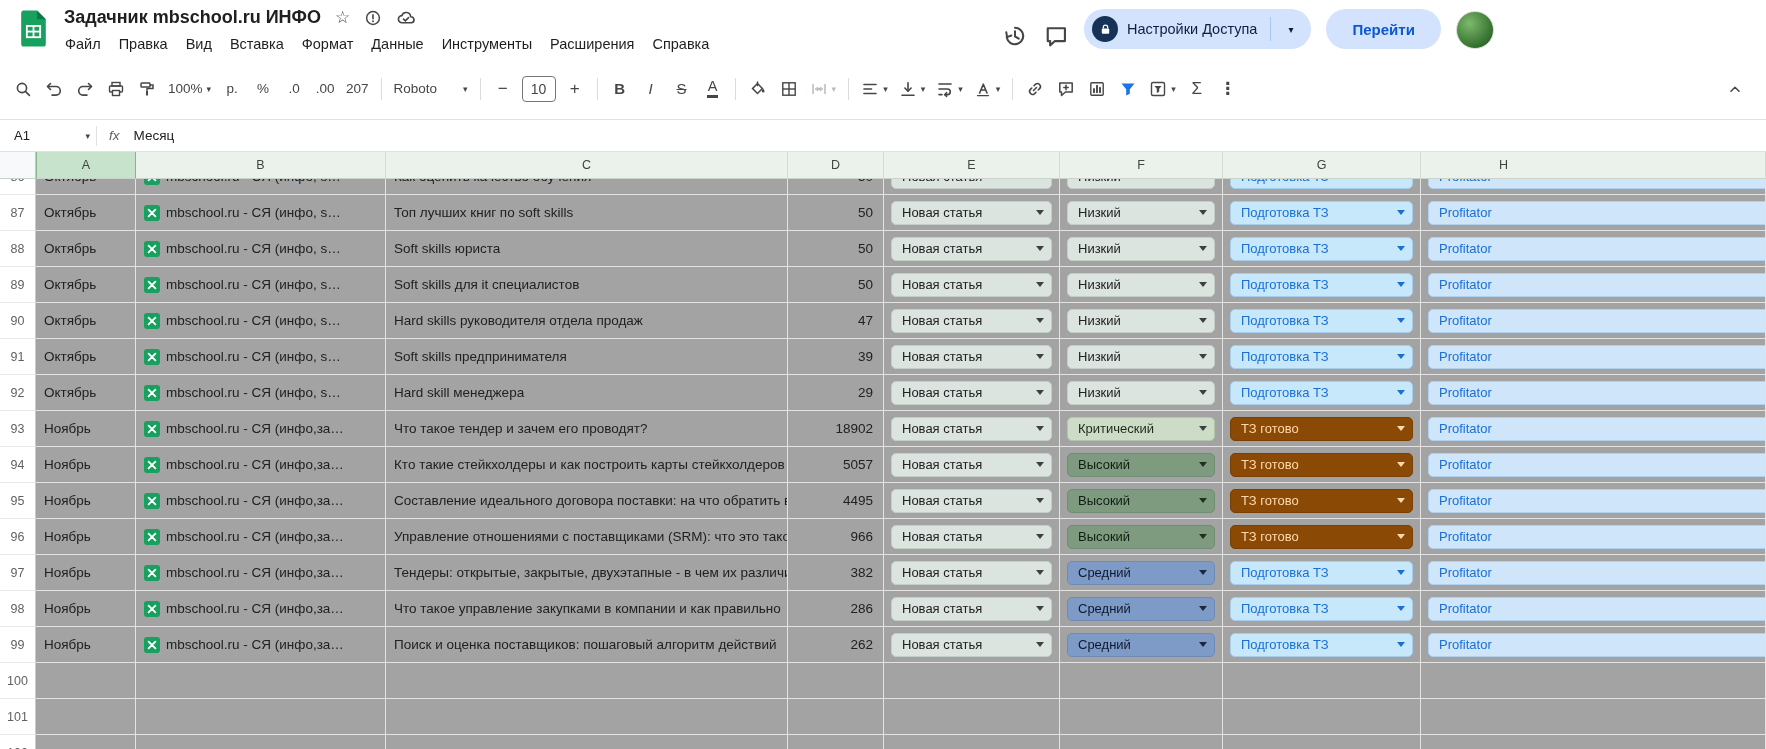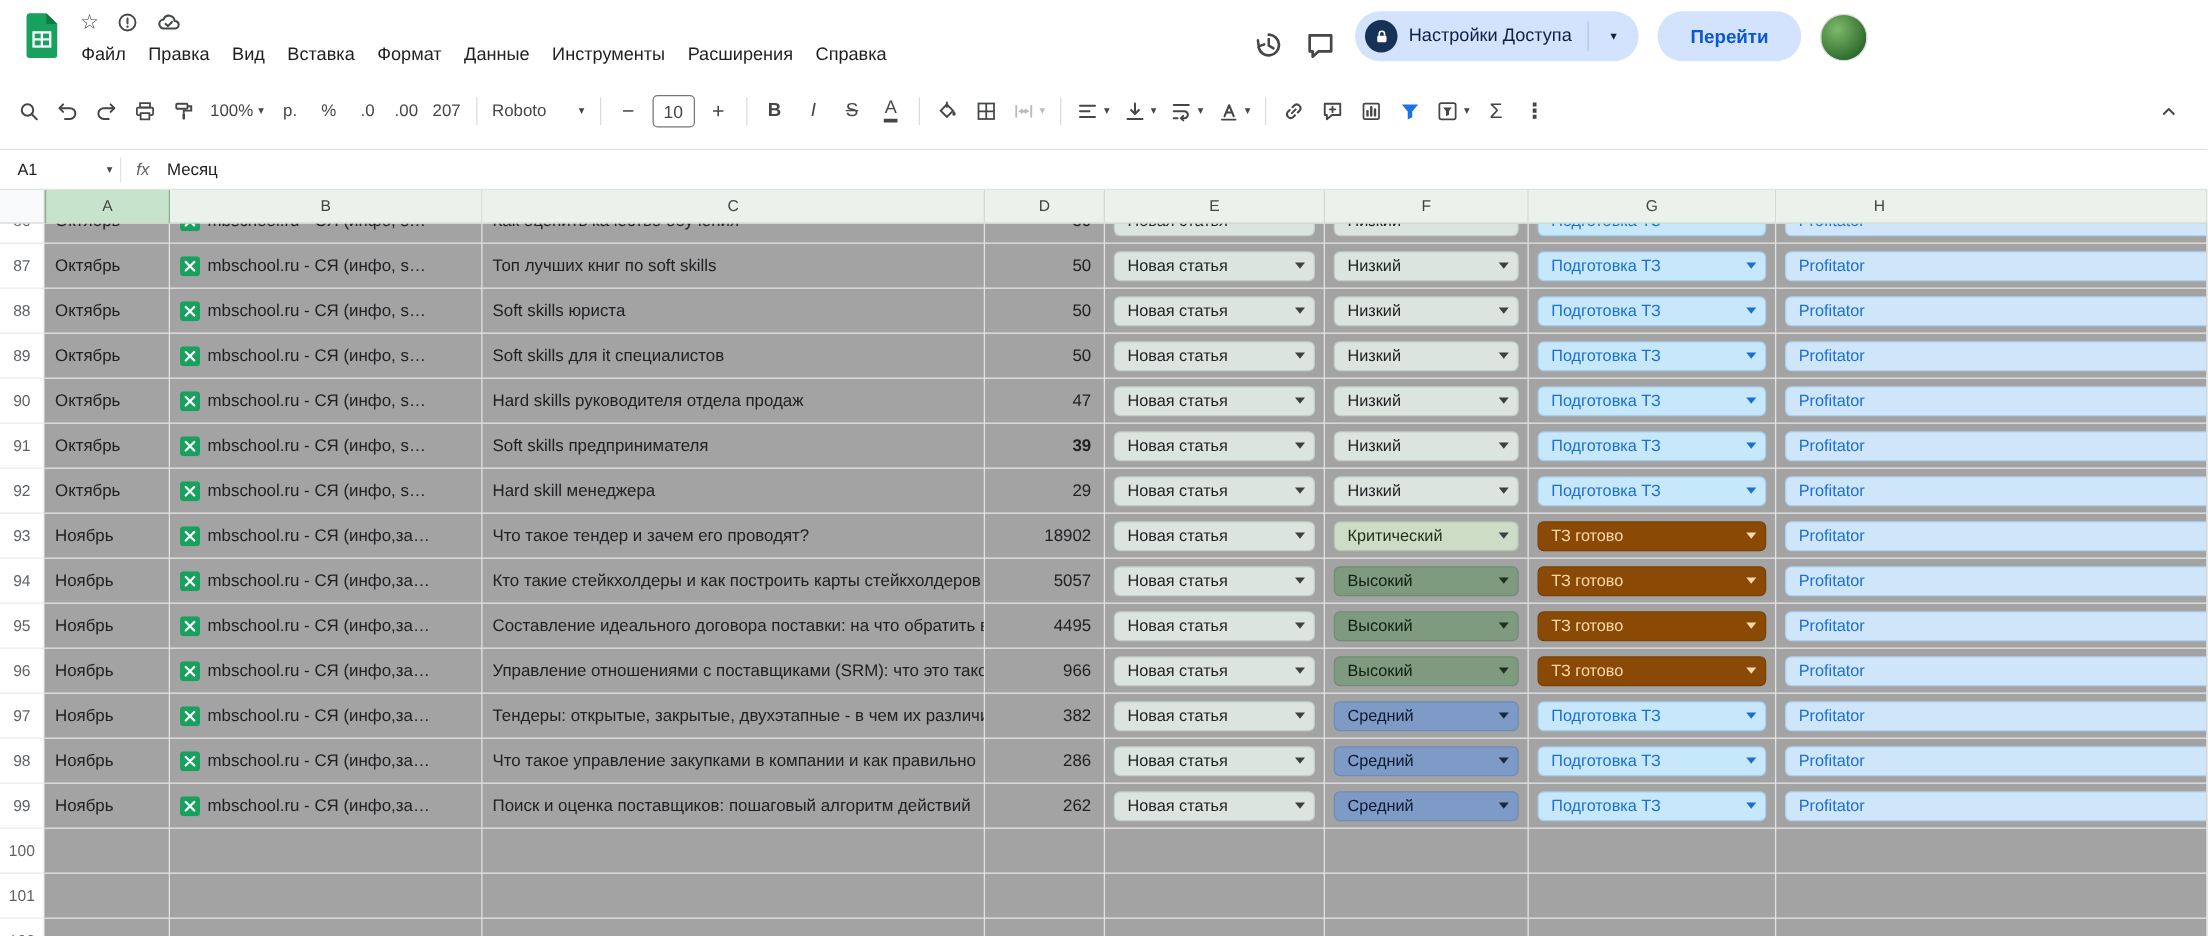--- a/index.html
+++ b/index.html
@@ -94,20 +94,21 @@
       <g stroke="#ffffff" stroke-width="1.8" fill="none">
         <rect x="13.5" y="17.5" width="13" height="11"></rect>
         <line x1="20" y1="17.5" x2="20" y2="28.5"></line>
         <line x1="13.5" y1="23" x2="26.5" y2="23"></line>
       </g>
     </svg>
   </span>
 
   <div class="title-area">
     <div class="title-row">
+      <span class="doc-title">Задачник mbschool.ru ИНФО</span>
       <span class="tb-ic">☆</span>
       <span class="tb-ic">
         <svg width="18" height="18" viewBox="0 0 18 18">
             <circle cx="9" cy="9" r="6.4" fill="none" stroke="#444746" stroke-width="1.5"></circle>
             <line x1="9" y1="5.7" x2="9" y2="9.8" stroke="#444746" stroke-width="1.6" stroke-linecap="round"></line>
             <circle cx="9" cy="12.3" r="0.95" fill="#444746"></circle>
           </svg>
       </span>
       <span class="tb-ic">
         <svg width="20" height="20" viewBox="0 0 18 18">
@@ -532,21 +533,21 @@
         <div class="gut">91</div>
         <div class="cell cell-month" style="width: 100px;">Октябрь</div>
         <div class="cell cell-link" style="width: 250px;">
           <svg width="16" height="16" viewBox="0 0 16 16" style="flex:none">
             <rect width="16" height="16" rx="3" fill="#17a05e"></rect>
             <path d="M4.6 4.6 L11.4 11.4 M11.4 4.6 L4.6 11.4" stroke="#ffffff" stroke-width="1.8" stroke-linecap="round"></path>
           </svg>
           <span class="link-txt">mbschool.ru - СЯ (инфо, s…</span>
         </div>
         <div class="cell cell-title" style="width: 402px;">Soft skills предпринимателя</div>
-        <div class="cell cell-volume num" style="width: 96px; font-weight: bold;">39</div>
+        <div class="cell cell-volume num" style="width: 96px;">39</div>
         <div class="cell cell-status chipcell" style="width: 176px;">
           <div class="chip" style="background: rgb(219, 228, 222); color: rgb(32, 33, 36); border: 1px solid rgb(194, 206, 198);">
             <span class="chip-txt">Новая статья</span>
             <span class="tri" style="border-top-color: rgb(60, 64, 67);"></span>
           </div>
         </div>
         <div class="cell cell-priority chipcell" style="width: 163px;">
           <div class="chip" style="background: rgb(219, 228, 222); color: rgb(32, 33, 36); border: 1px solid rgb(194, 206, 198);">
             <span class="chip-txt">Низкий</span>
             <span class="tri" style="border-top-color: rgb(60, 64, 67);"></span>

